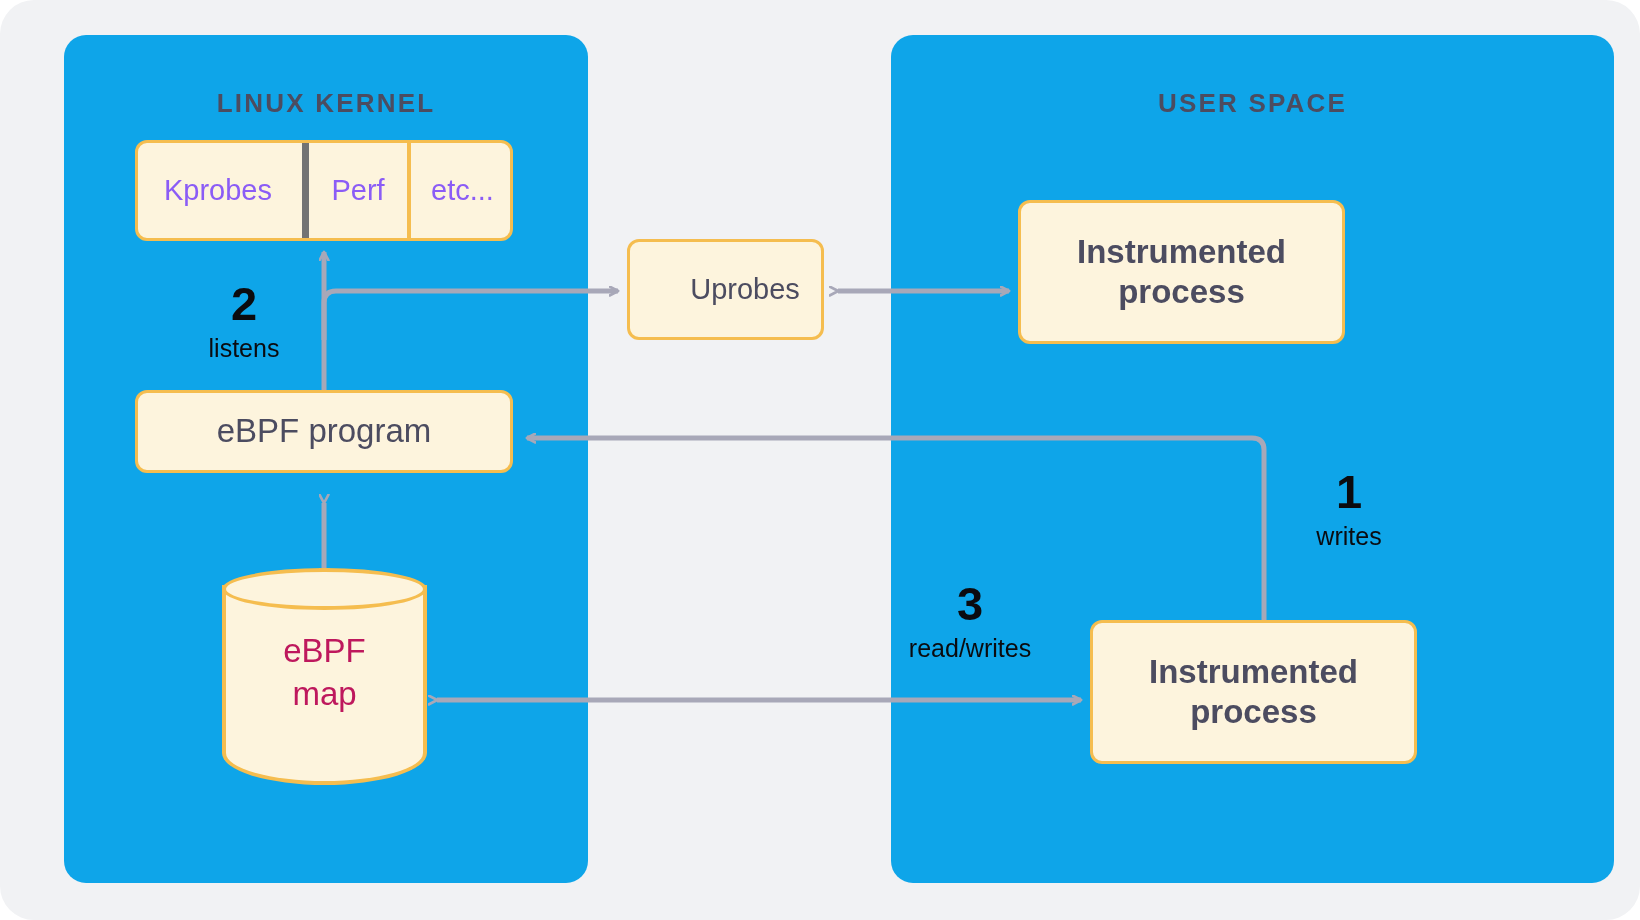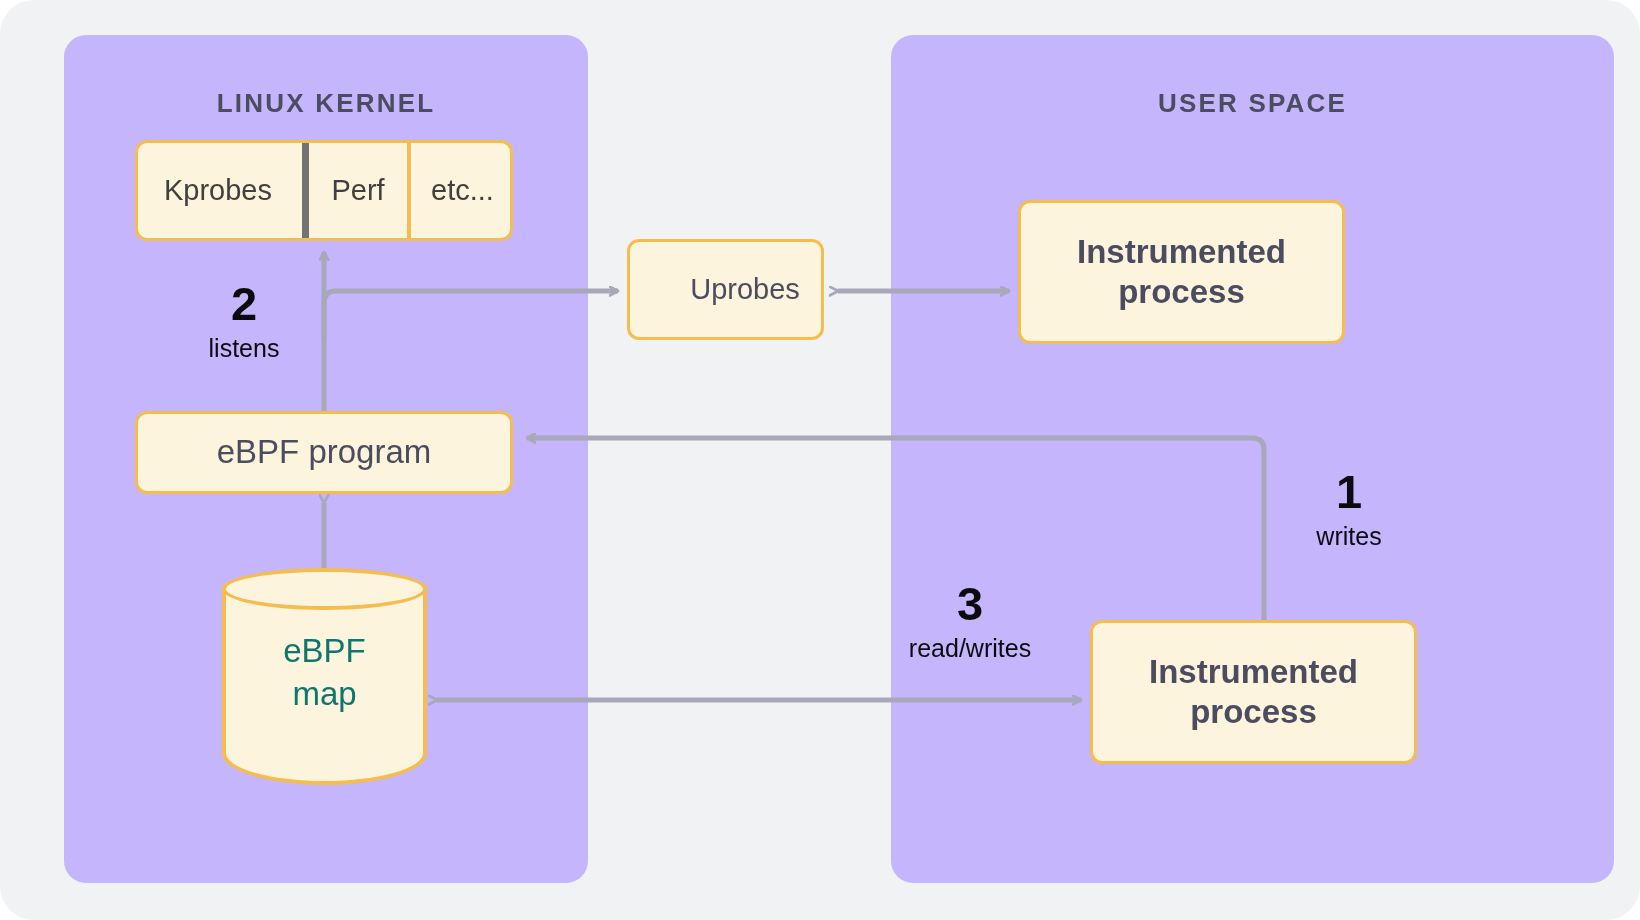--- a/index.html
+++ b/index.html
@@ -16,21 +16,21 @@
   #stage {
     position: relative;
     width: 1640px;
     height: 920px;
     background: #f1f2f4;
     border-radius: 34px;
     overflow: hidden;
   }
   .panel {
     position: absolute;
-    background: #c4b5fd;
+    background: #0ea5e9;
     border-radius: 22px;
   }
   #panel-kernel { left: 64px;  top: 35px; width: 524px;  height: 848px; }
   #panel-user   { left: 855px; top: 35px; width: 723px;  height: 848px; margin-left: 36px; }
 
   .panel-title {
     position: absolute;
     top: 53px;
     left: 0;
     width: 100%;
@@ -64,28 +64,28 @@
     align-items: stretch;
     border-radius: 12px;
     overflow: hidden;
   }
   .probe-cell {
     flex: 0 0 auto;
     display: flex;
     align-items: center;
     justify-content: center;
     font-size: 29px;
-    color: #404040;
+    color: #8b5cf6;
     box-sizing: border-box;
   }
   .probe-cell.c0 { width: 168px; }
   .probe-cell.c1 { width: 105px; border-left: 7px solid #737373; }
   .probe-cell.c2 { width: 107px; border-left: 4px solid #f5bd4f; }
 
-  #ebpf-program { left: 135px; top: 411px; width: 378px; height: 83px; font-size: 33px; }
+  #ebpf-program { left: 135px; top: 390px; width: 378px; height: 83px; font-size: 33px; }
   #uprobes      { left: 627px; top: 239px; width: 197px; height: 101px; font-size: 29px; padding-left: 39px; }
   #proc-top     { left: 1018px; top: 200px; width: 327px; height: 144px; font-size: 33px; font-weight: bold; }
   #proc-bottom  { left: 1090px; top: 620px; width: 327px; height: 144px; font-size: 33px; font-weight: bold; }
 
   
   #ebpf-map {
     position: absolute;
     left: 222px;
     top: 568px;
     width: 205px;
@@ -112,21 +112,21 @@
     border: 4px solid #f5bd4f;
     border-radius: 50%;
     box-sizing: border-box;
   }
   #ebpf-map .cyl-label {
     position: absolute;
     left: 0; top: 62px;
     width: 100%;
     text-align: center;
     font-size: 33px;
-    color: #0f766e;
+    color: #be185d;
     line-height: 1.3;
   }
 
   
   .step {
     position: absolute;
     color: #0b0b0f;
     text-align: center;
     line-height: 1;
   }

